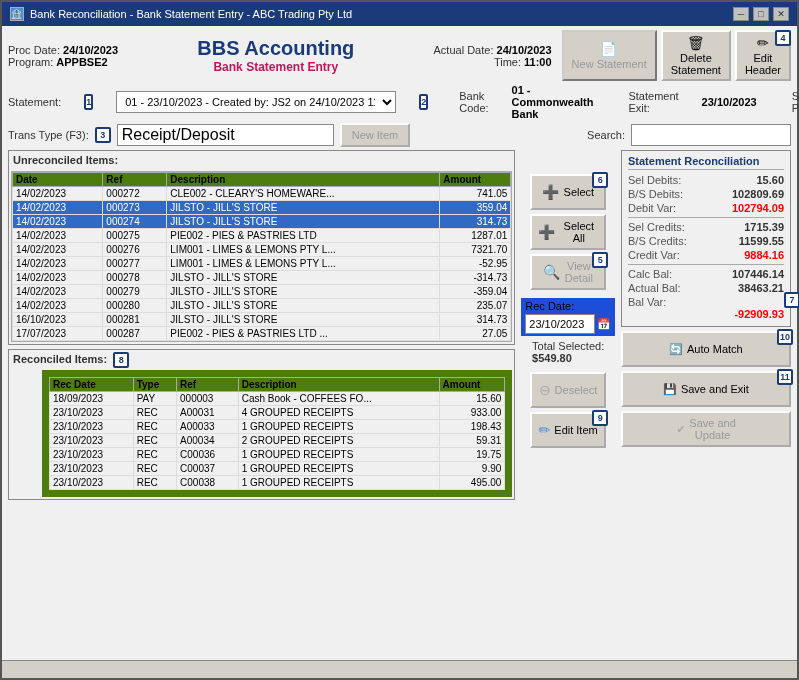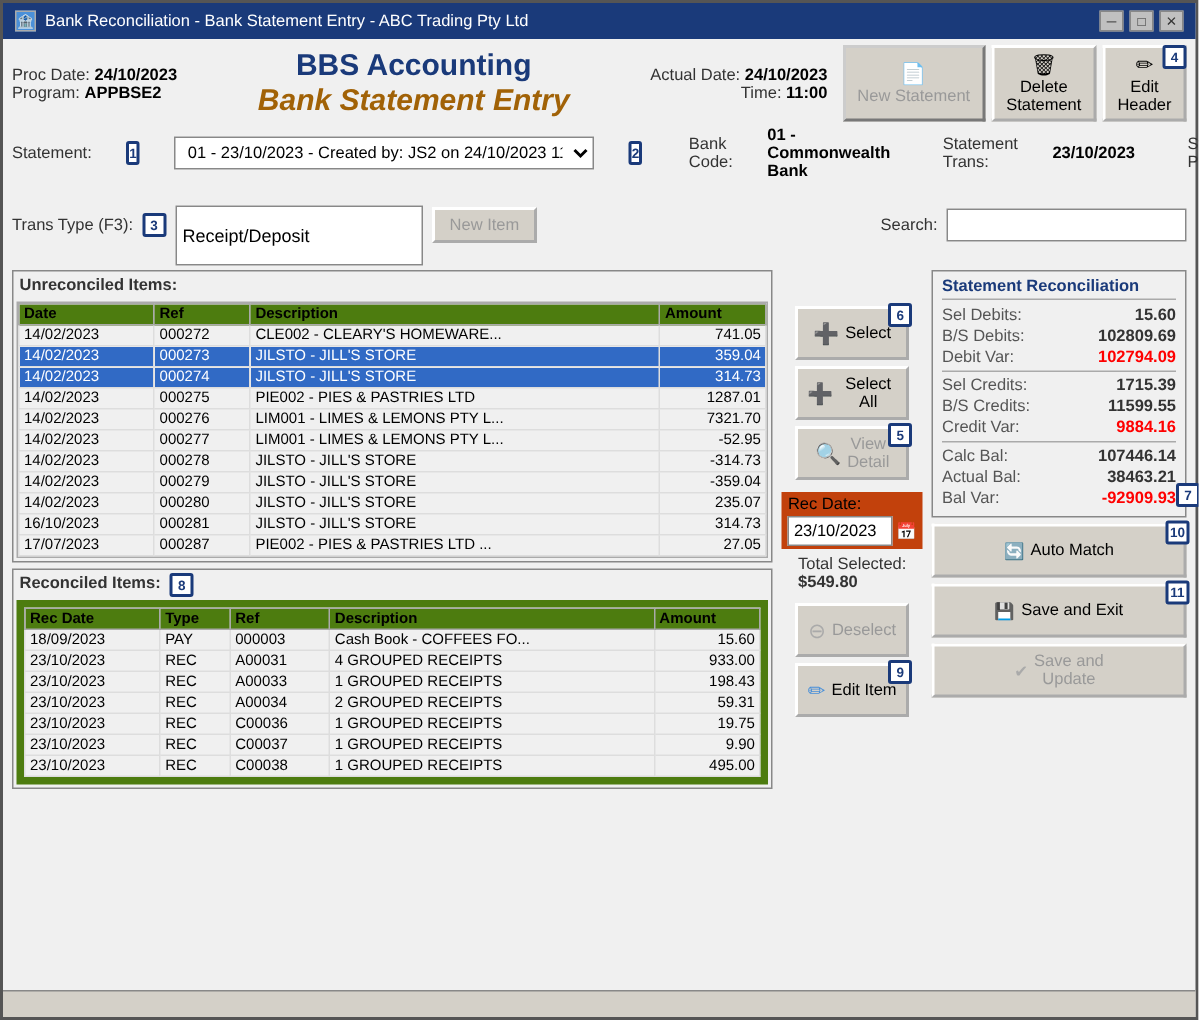--- a/index.html
+++ b/index.html
@@ -78,24 +78,23 @@
     .header-center {
       flex: 1;
       text-align: center;
     }
     .header-title-main {
       font-size: 20px;
       font-weight: bold;
       color: #1a3a7a;
     }
     .header-title-sub {
-      font-size: 20px;
+      font-size: 12px;
       font-weight: bold;
-      color: #a16207;
-      font-style: italic;
+      color: #be185d;
     }
     .header-right {
       text-align: right;
       font-size: 11px;
     }
     .row2 {
       display: flex;
       align-items: center;
       gap: 23px;
     }
@@ -137,24 +136,23 @@
     .row3 {
       display: flex;
       align-items: center;
       gap: 6px;
       font-size: 11px;
     }
     .trans-type-field {
       border: 1px solid #888;
       background: white;
       padding: 2px 4px;
-      height: 40px;
+      height: 22px;
       min-width: 120px;
-      font-size: 12px;
-      margin-top: 14px;
+      font-size: 16px;
     }
     .new-item-btn {
       background: #d4d0c8;
       border: 2px outset #fff;
       padding: 2px 10px;
       font-size: 11px;
       cursor: pointer;
       height: 24px;
       color: #999;
     }
@@ -219,21 +217,22 @@
     }
     .data-table td.amount { text-align: right; }
     .scrollable-table {
       max-height: 175px;
       overflow-y: auto;
       border: 1px solid #aaa;
     }
     .scrollable-table-reconciled {
       max-height: 155px;
       overflow-y: auto;
-      border: 5px solid #4d7c0f;
+      border: 7px solid #4d7c0f;
+      margin-left: 31px;
     }
     .action-btn {
       background: #d4d0c8;
       border: 2px outset #fff;
       padding: 3px 6px;
       font-size: 11px;
       cursor: pointer;
       width: 76px;
       height: 36px;
       display: flex;
@@ -251,21 +250,21 @@
     }
     .action-btn.disabled .btn-icon-sm {
       color: #aaa;
     }
     .rec-date-box {
       display: flex;
       flex-direction: column;
       gap: 2px;
       font-size: 11px;
       padding: 2px 4px;
-      background: #c2410c;
+      background: #1d4ed8;
     }
     .rec-date-input {
       border: 1px solid #888;
       background: white;
       padding: 1px 3px;
       font-size: 11px;
       width: 70px;
       height: 20px;
     }
     .total-selected {
@@ -404,21 +403,21 @@
       </div>
     </div>
 
     <div class="row2">
       <span class="info-label">Statement:</span>
       <span class="num-badge">1</span>
       <select class="statement-dropdown"><option>01 - 23/10/2023 -     Created by: JS2 on 24/10/2023 11:48 - 0120231</option></select>
       <span class="num-badge">2</span>
       <span class="info-label" style="margin-left:8px;">Bank Code:</span>
       <span class="info-value">01 - Commonwealth Bank</span>
-      <span class="info-label" style="margin-left:12px;">Statement Trans:</span>
+      <span class="info-label" style="margin-left:12px;">Statement Exit:</span>
       <span class="info-value">23/10/2023</span>
       <span class="info-label" style="margin-left:12px;">Statement Page:</span>
     </div>
 
     <div class="row3">
       <span class="info-label">Trans Type (F3):</span>
       <span class="num-badge">3</span>
       <input class="trans-type-field" type="text" value="Receipt/Deposit" style="">
       <button class="new-item-btn">
         <span>New Item</span>
@@ -664,21 +663,21 @@
           </div>
           <hr class="recon-divider">
           <div class="recon-row">
             <span class="recon-label">Calc Bal:</span>
             <span class="recon-value">107446.14</span>
           </div>
           <div class="recon-row">
             <span class="recon-label">Actual Bal:</span>
             <span class="recon-value">38463.21</span>
           </div>
-          <div class="recon-row" style="position:relative;">
+          <div class="recon-row" style="position:relative;flex-direction:column;">
             <span class="recon-label">Bal Var:</span>
             <span class="recon-value red">-92909.93</span>
             <span class="num-badge" style="position:absolute;top:-4px;right:-16px;">7</span>
           </div>
         </div>
 
         <div class="side-action-btns">
           <button class="side-action-btn" style="position:relative;">
             <span>🔄</span>
             <span>Auto Match</span>

